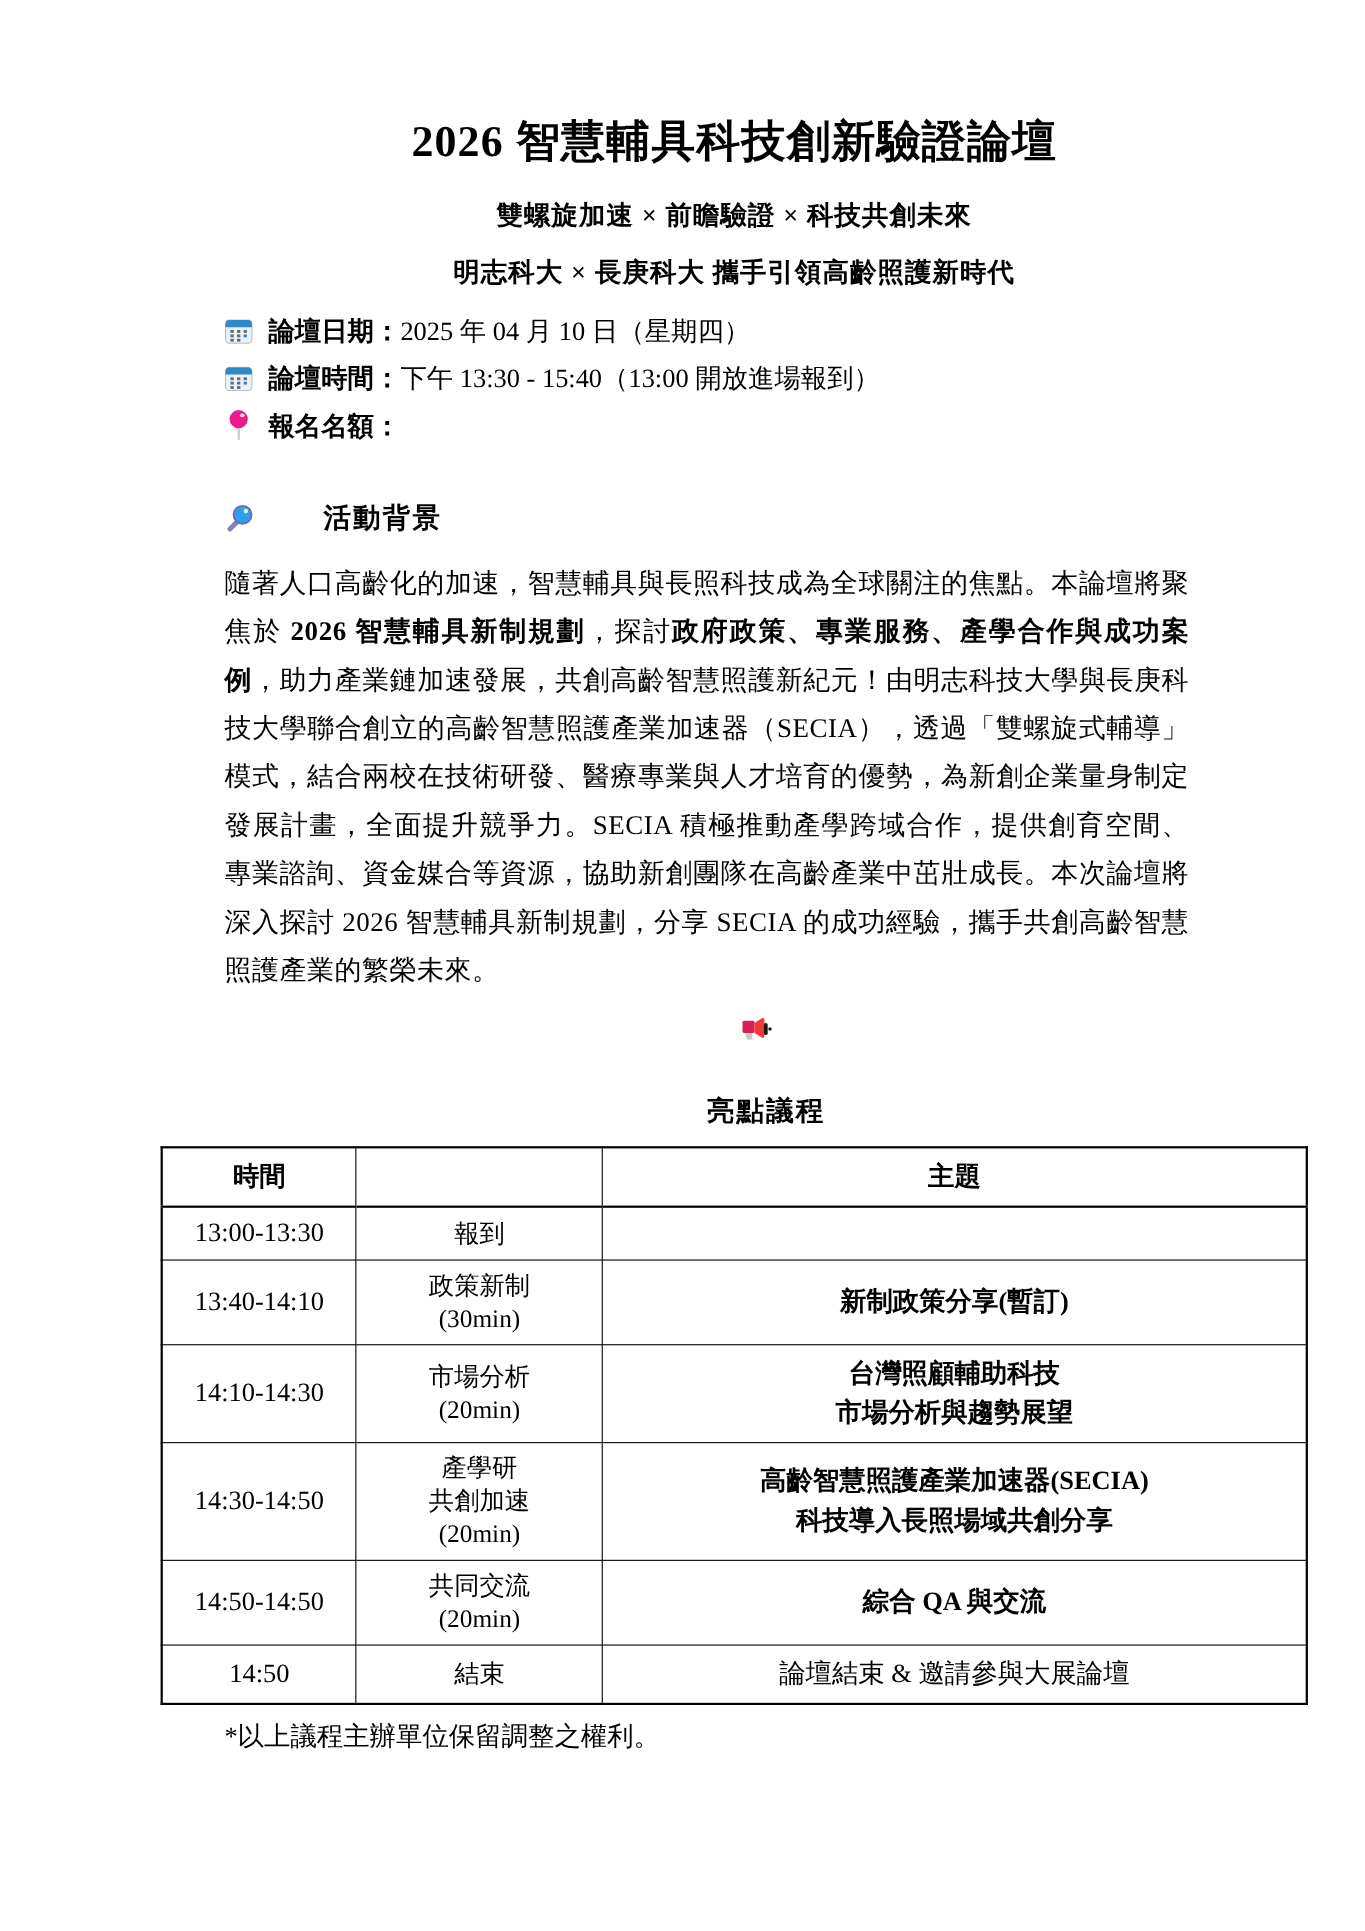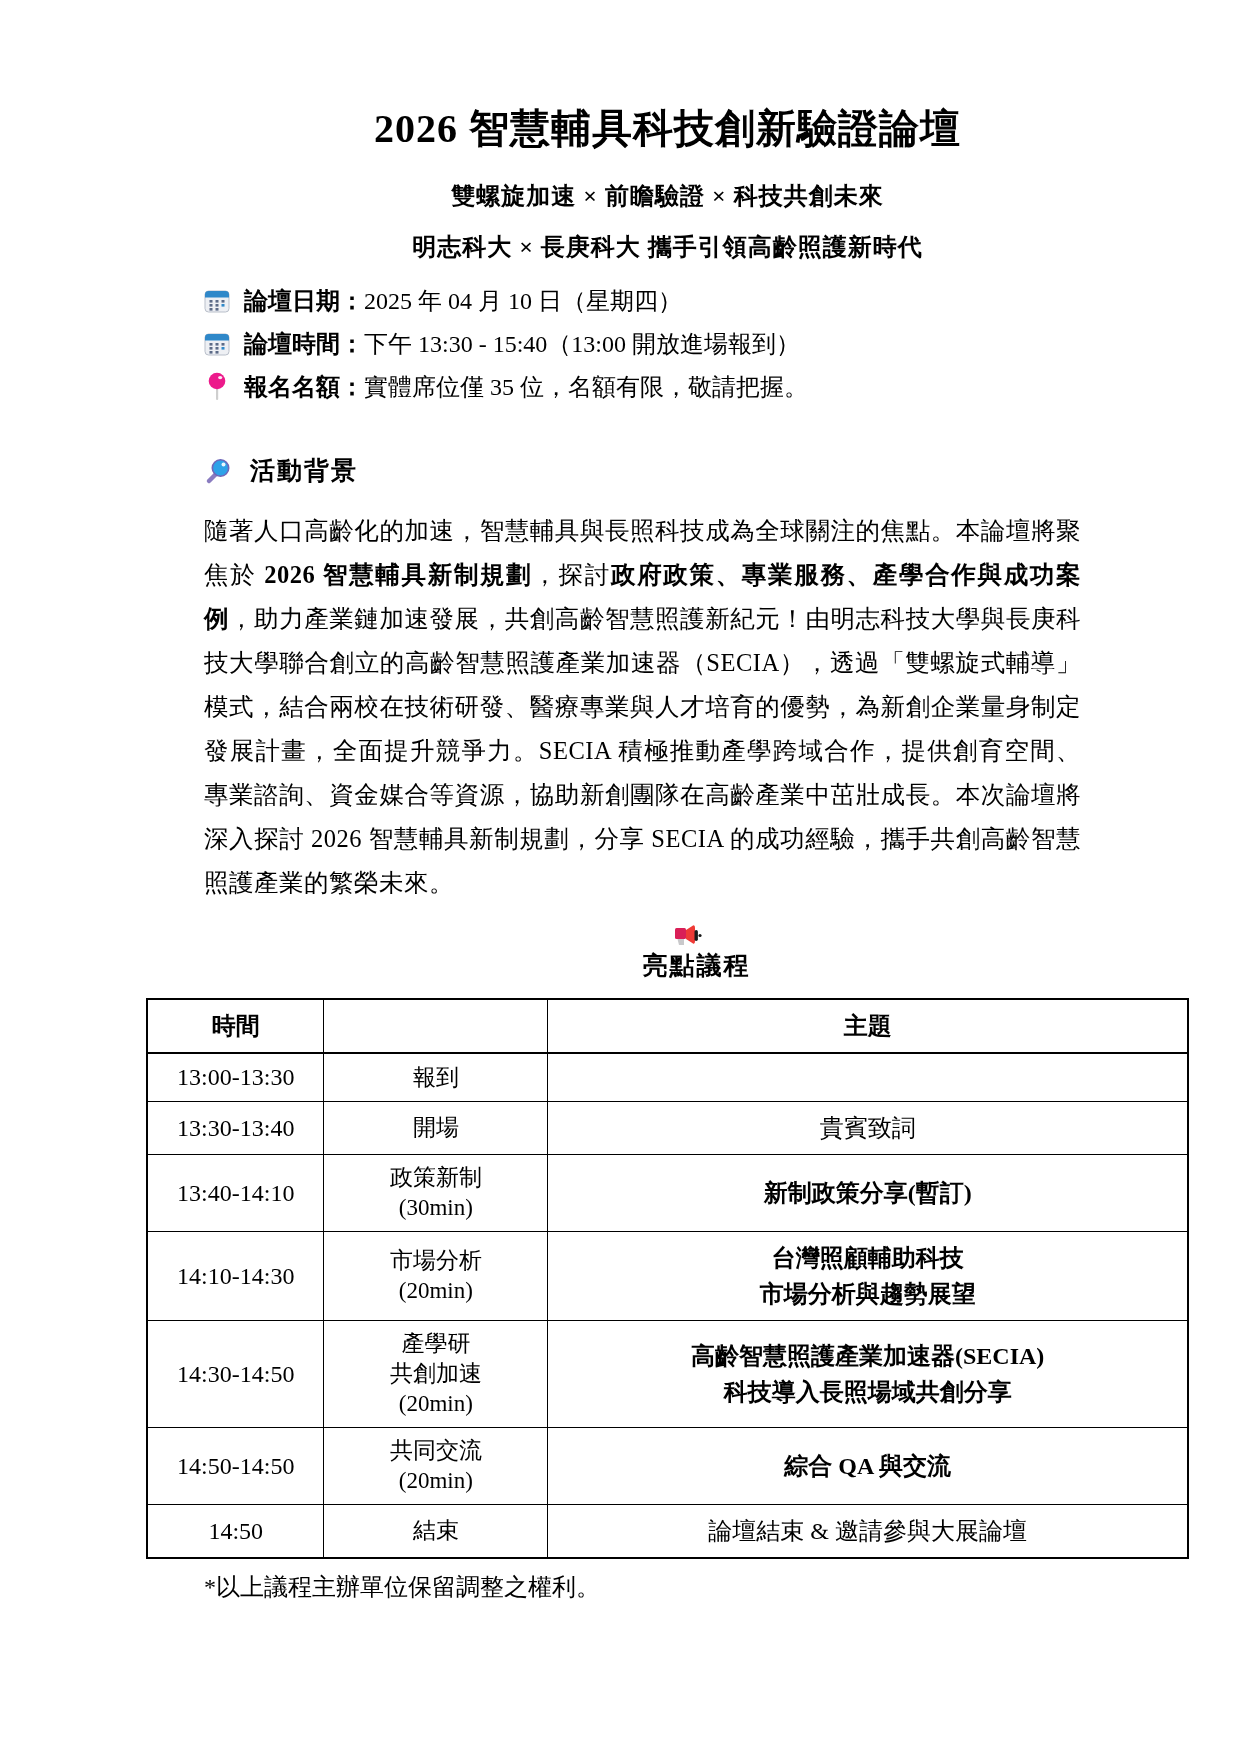--- a/index.html
+++ b/index.html
@@ -30,21 +30,21 @@
     display:flex;align-items:center;
     height:43px;font-size:24px;
   }
   .info-icon{width:26px;display:inline-flex;justify-content:center;margin-right:14px;flex:0 0 26px;}
   .info-label{font-weight:700;white-space:pre;}
   .info-value{white-space:pre;}
 
   .section-heading{
     display:flex;align-items:center;
     margin:46px 0 0 58px;
-    font-size:25px;font-weight:700;letter-spacing:2px;
+    font-size:25px;font-weight:700;letter-spacing:2px;gap:44px;
   }
   .section-heading .sec-icon{margin-right:18px;display:inline-flex;}
 
   .background-paragraph{
     margin:22px 108px 0 58px;
     font-size:24.5px;line-height:44px;
     text-align:justify;
     letter-spacing:0.5px;
   }
   .background-paragraph b{font-weight:700;}
@@ -134,21 +134,20 @@
 
     <div class="info-row">
       <span class="info-icon">
         <svg width="20" height="30" viewBox="0 0 20 30">
           <rect x="9" y="16" width="2.2" height="12" rx="1" fill="#cfcfcf"></rect>
           <circle cx="10" cy="9" r="8.3" fill="#ec1a8b"></circle>
           <ellipse cx="13.2" cy="5.6" rx="2.1" ry="1.7" fill="#ffffff" opacity="0.9"></ellipse>
         </svg>
       </span>
       <span class="info-label">報名名額：</span>
-        <span class="info-value">實體席位僅 35 位，名額有限，敬請把握。</span>
     </div>
 
   </div>
 
   <div class="section-heading">
     <span class="sec-icon">
       <svg width="28" height="28" viewBox="0 0 28 28">
         <line x1="5" y1="24" x2="11" y2="18" stroke="#8a7cc0" stroke-width="4.5" stroke-linecap="round"></line>
         <circle cx="16.5" cy="11" r="8.2" fill="#2ea2e8" stroke="#6f66b8" stroke-width="1.6"></circle>
         <circle cx="19.5" cy="7.5" r="2" fill="#ffffff" opacity="0.9"></circle>
@@ -180,25 +179,20 @@
         <th class="col-topic">主題</th>
       </tr>
     </thead>
     <tbody>
         <tr>
           <td class="col-time">13:00-13:30</td>
           <td class="col-session">報到</td>
           <td class="col-topic"></td>
         </tr>
         <tr>
-          <td class="col-time">13:30-13:40</td>
-          <td class="col-session">開場</td>
-          <td class="col-topic">貴賓致詞</td>
-        </tr>
-        <tr>
           <td class="col-time">13:40-14:10</td>
           <td class="col-session">政策新制<br>(30min)</td>
           <td class="col-topic bold">新制政策分享(暫訂)</td>
         </tr>
         <tr>
           <td class="col-time">14:10-14:30</td>
           <td class="col-session">市場分析<br>(20min)</td>
           <td class="col-topic bold">台灣照顧輔助科技<br>市場分析與趨勢展望</td>
         </tr>
         <tr>

